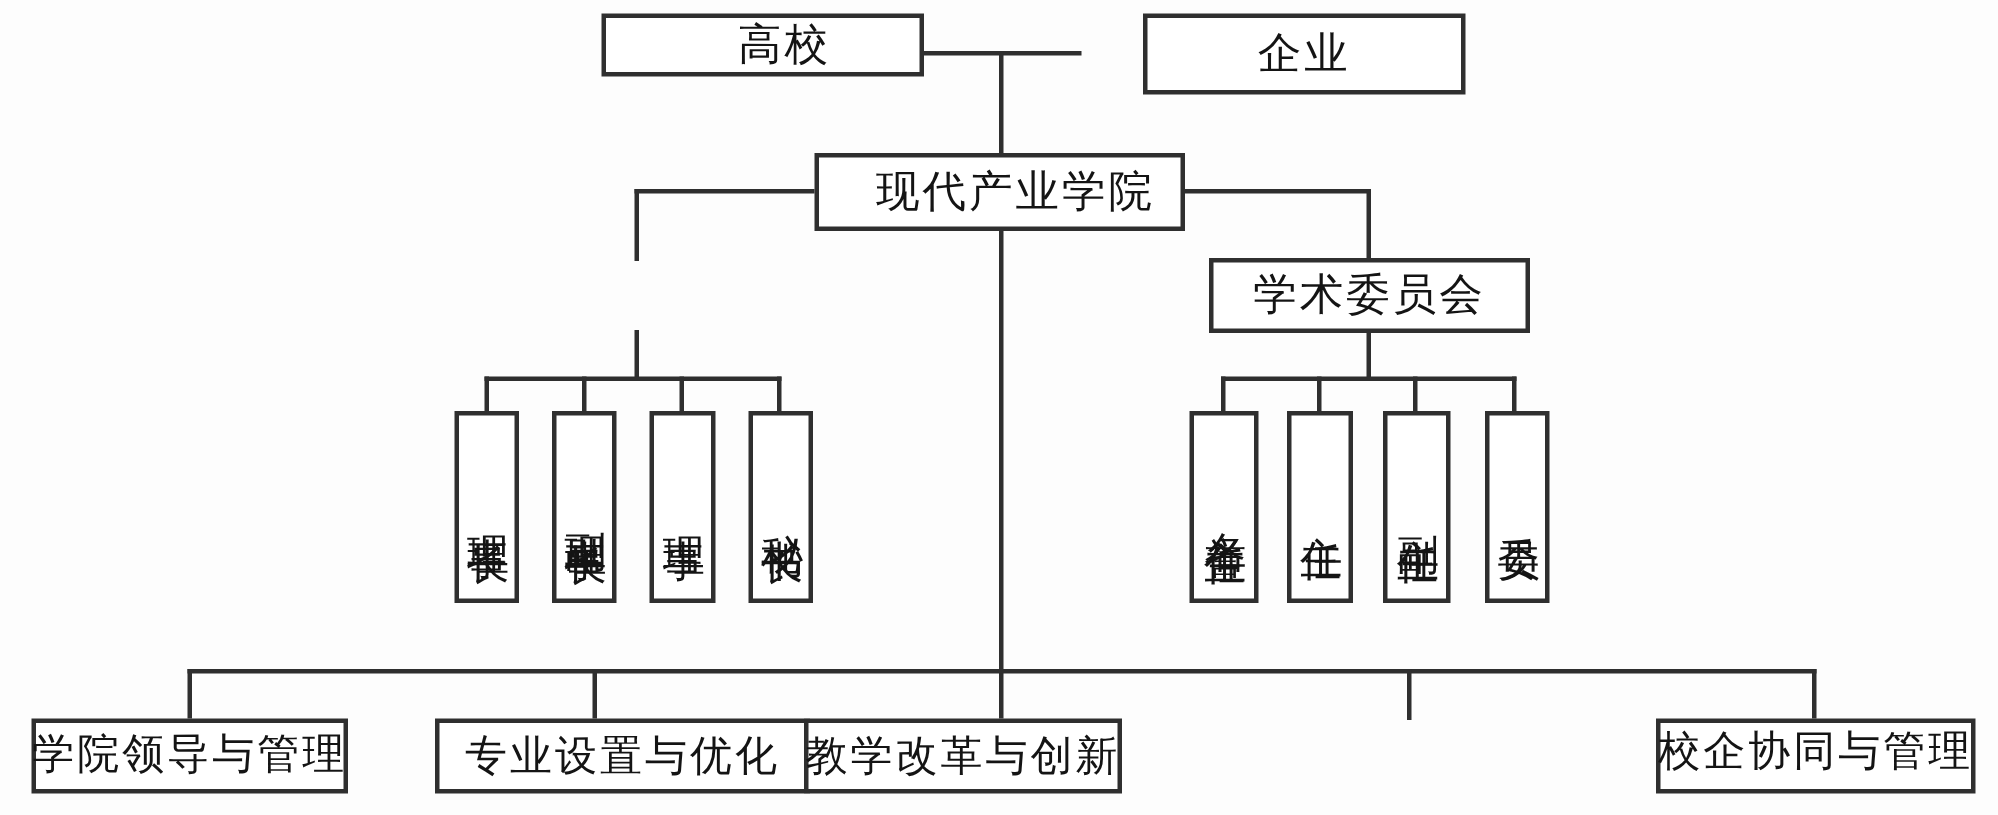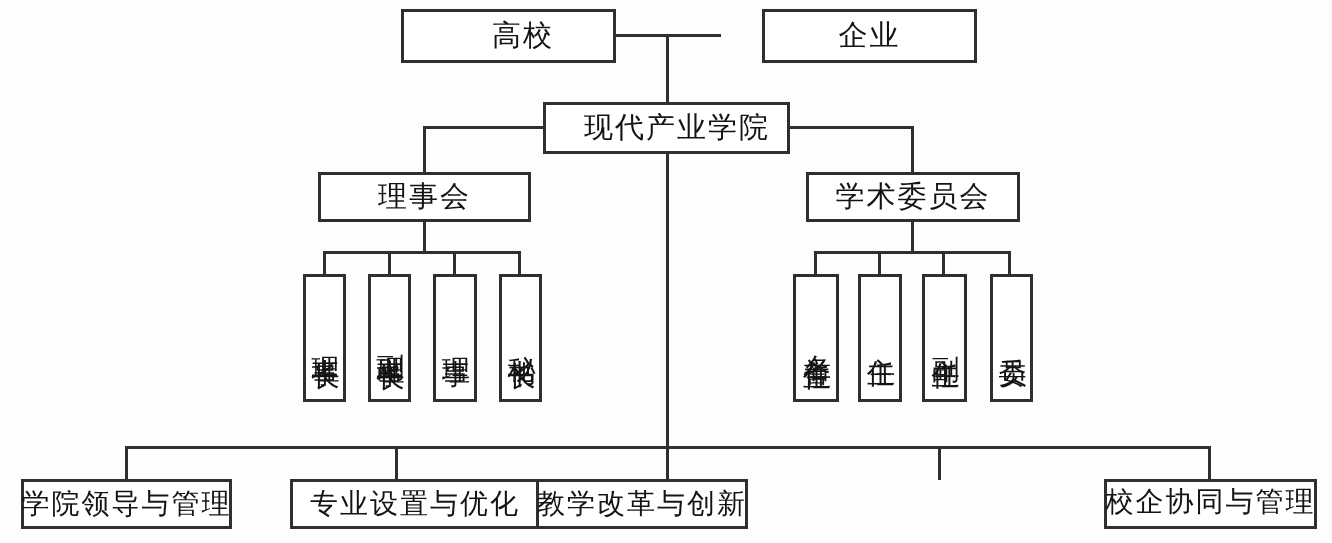--- a/index.html
+++ b/index.html
@@ -80,27 +80,26 @@
   <div class="vl" style="left:878px; top:251px; height:24px;"></div>
   <div class="vl" style="left:942px; top:251px; height:24px;"></div>
   <div class="vl" style="left:1008px; top:251px; height:24px;"></div>
 
   <div class="hl" style="left:125px; top:446px; width:1086px;"></div>
   <div class="vl" style="left:125px; top:446px; height:34px;"></div>
   <div class="vl" style="left:395px; top:446px; height:34px;"></div>
   <div class="vl" style="left:938px; top:446px; height:34px;"></div>
   <div class="vl" style="left:1208px; top:446px; height:34px;"></div>
 
-  <div class="node" style="left:401px; top:9px; width:215px; height:54px;padding-left:29px;">高校</div>
+  <div class="node" style="left:401px; top:9px; width:215px; height:42px;padding-left:29px;">高校</div>
 
   <div class="node" style="left:720px; top:9px; width:215px; height:54px;margin-left:42px;">企业</div>
 
   <div class="node" style="left:543px; top:102px; width:247px; height:52px;padding-left:21px;">现代产业学院</div>
 
-  <div class="node" style="left:318px; top:172px; width:213px; height:50px;">理事会</div>
 
   <div class="node" style="left:806px; top:172px; width:214px; height:50px;text-align:right;">学术委员会</div>
 
   <div class="node vert" style="left:303px; top:274px; width:43px; height:128px;">理事长</div>
   <div class="node vert" style="left:368px; top:274px; width:43px; height:128px;">副理事长</div>
   <div class="node vert" style="left:433px; top:274px; width:44px; height:128px;">理事</div>
   <div class="node vert" style="left:499px; top:274px; width:43px; height:128px;">秘书长</div>
 
   <div class="node vert" style="left:793px; top:274px; width:46px; height:128px;">名誉主任</div>
   <div class="node vert" style="left:858px; top:274px; width:44px; height:128px;">主任</div>

